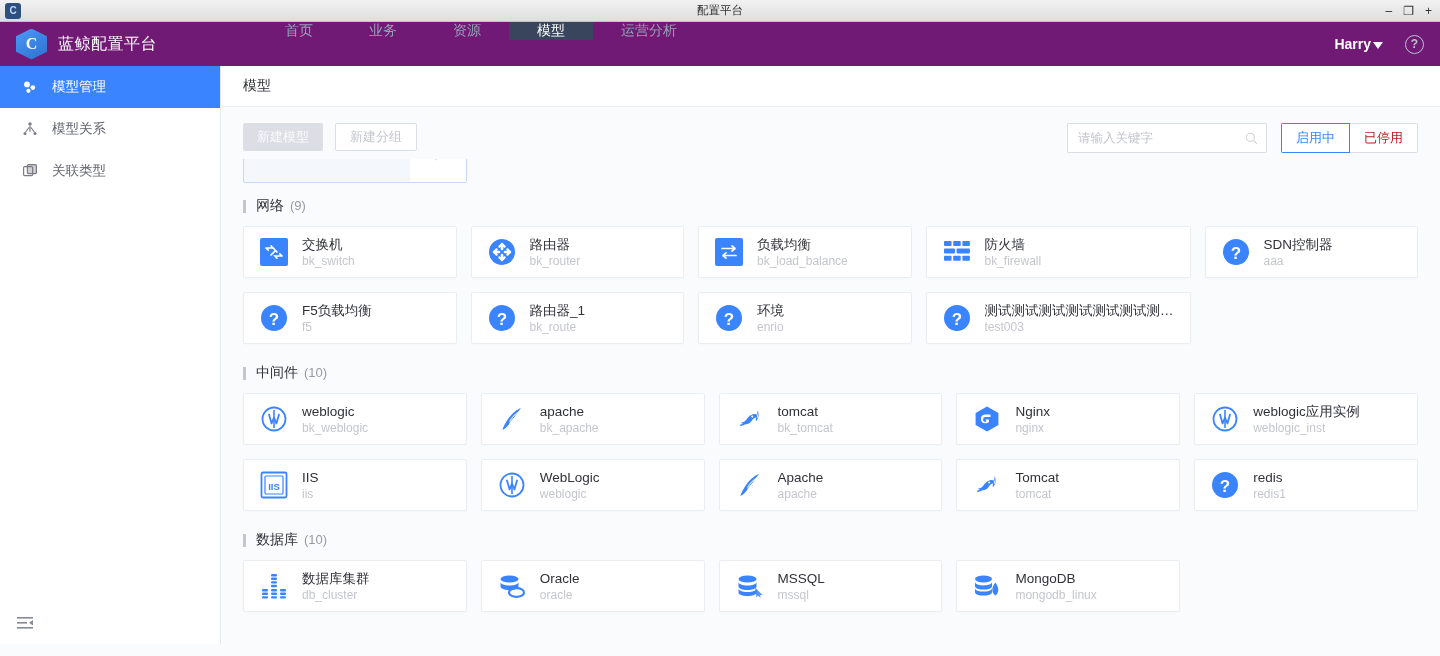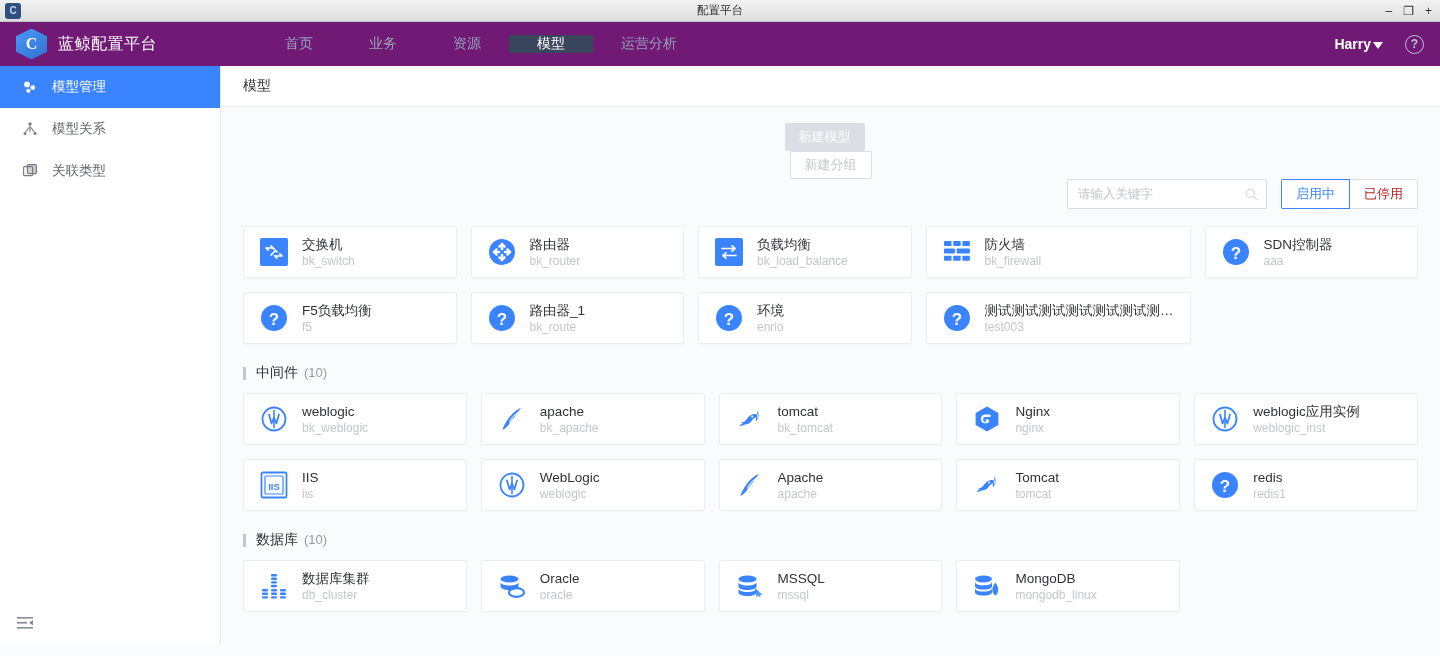--- a/index.html
+++ b/index.html
@@ -52,21 +52,21 @@
     clip-path: polygon(50% 0%, 100% 25%, 100% 75%, 50% 100%, 0% 75%, 0% 25%);
     display: flex; align-items: center; justify-content: center;
   }
   .brand-logo::after {
     content: "C";
     color: #fff; font-size: 16px; font-weight: bold;
     font-family: "Liberation Serif", serif;
   }
   .brand-name { color: #fff; font-size: 16px; letter-spacing: .5px; }
 
-  .nav-items { display: flex; align-items: center; margin-left: 32px; font-family: Liberation Serif, serif; }
+  .nav-items { display: flex; align-items: flex-start; margin-left: 32px; font-family: Liberation Serif, serif; }
   .nav-item {
     display: flex; align-items: center; justify-content: center;
     padding: 0 28px; min-width: 66px;
     color: #97a3b8; font-size: 14px; cursor: pointer;
     white-space: nowrap;
   }
   .nav-item.active { background: #38455c; color: #fff; }
 
   .nav-right {
     margin-left: auto; display: flex; align-items: center;
@@ -127,23 +127,23 @@
     display: flex; align-items: center; padding-left: 22px;
   }
   .page-title { font-size: 14px; color: #313238; }
 
   .content {
     flex: 1; position: relative; overflow: hidden;
     padding: 0 22px;
   }
 
   .toolbar {
-    display: flex; align-items: center;
+    display: flex; align-items: flex-start;
     padding-top: 16px; padding-bottom: 6px;
-    position: relative; z-index: 4; background: #fafbfd; flex-direction: column;
+    position: relative; z-index: 4; background: #fafbfd;
   }
   .btn {
     height: 28px; padding: 0 14px; font-size: 13px;
     border-radius: 2px; display: flex; align-items: center;
     justify-content: center; cursor: pointer; white-space: nowrap;
   }
   .btn-primary-disabled { background: #dcdee5; color: #fafbfd; margin-right: 12px; }
   .btn-default { background: #fff; border: 1px solid #dcdee5; color: #c4c6cc; }
 
   .toolbar-right { margin-left: auto; display: flex; align-items: center; gap: 14px; }

